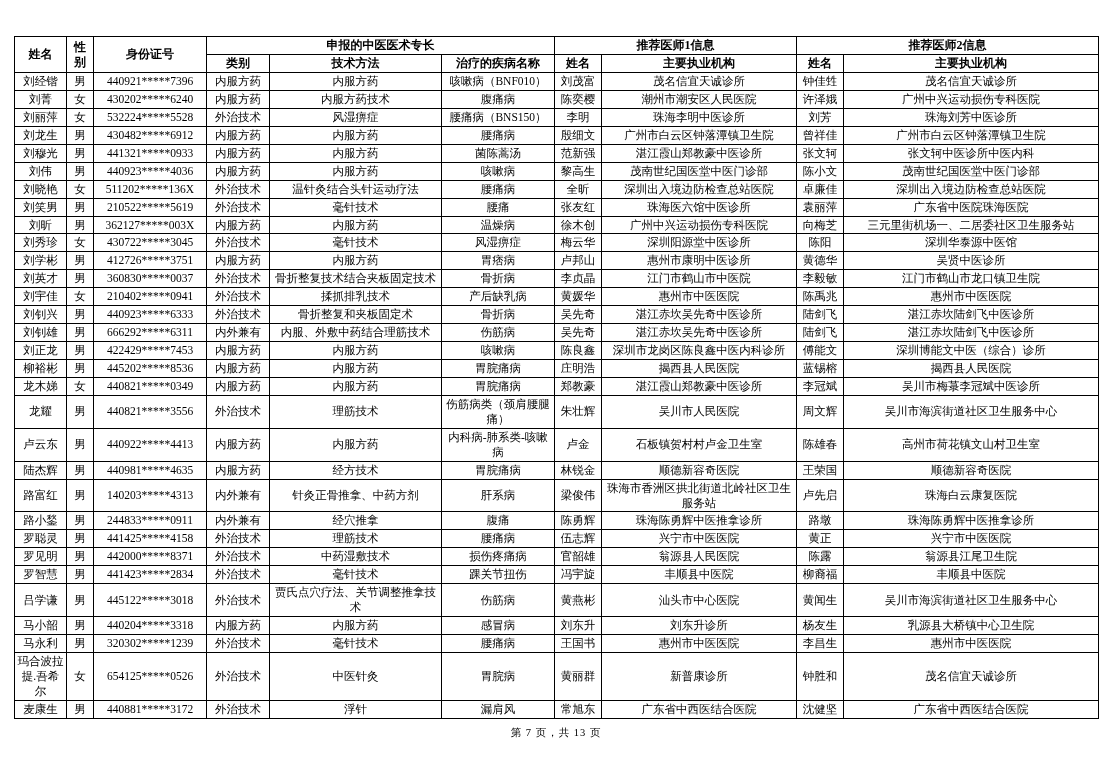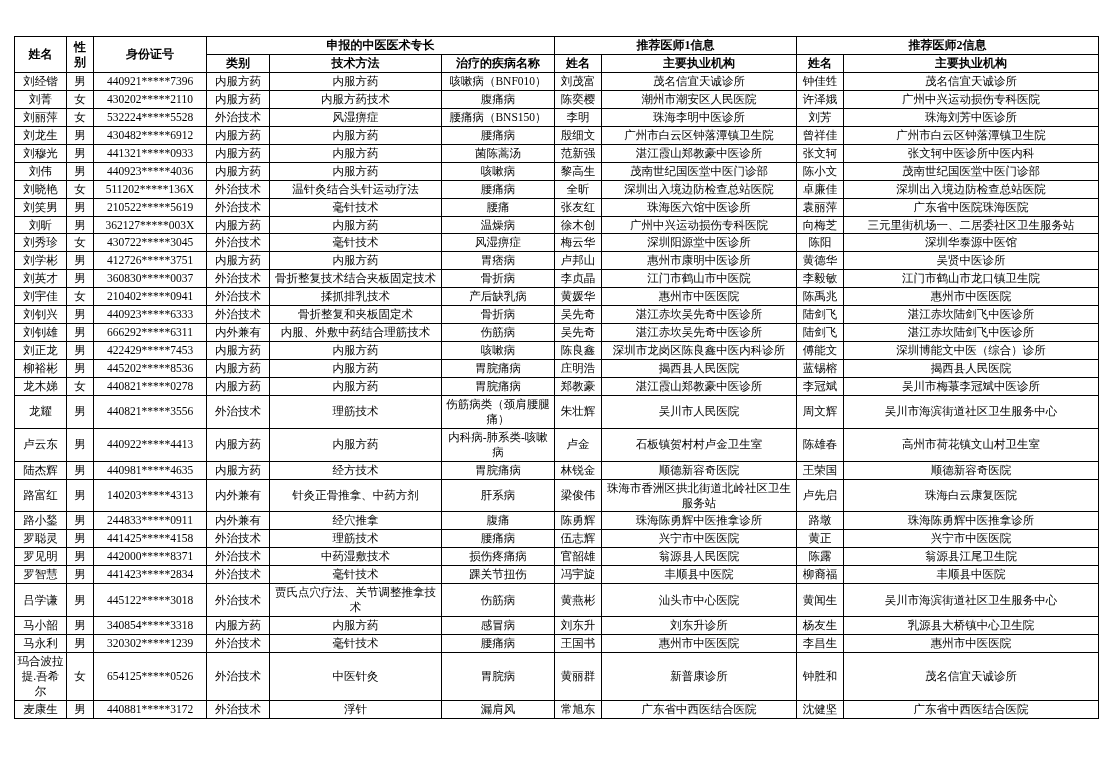--- a/index.html
+++ b/index.html
@@ -95,21 +95,21 @@
           <td>内服方药</td>
           <td>咳嗽病（BNF010）</td>
           <td>刘茂富</td>
           <td>茂名信宜天诚诊所</td>
           <td>钟佳甡</td>
           <td>茂名信宜天诚诊所</td>
         </tr>
         <tr>
           <td>刘菁</td>
           <td>女</td>
-          <td>430202*****2110</td>
+          <td>430202*****6240</td>
           <td>内服方药</td>
           <td>内服方药技术</td>
           <td>腹痛病</td>
           <td>陈奕樱</td>
           <td>潮州市潮安区人民医院</td>
           <td>许泽娥</td>
           <td>广州中兴运动损伤专科医院</td>
         </tr>
         <tr>
           <td>刘丽萍</td>
@@ -287,21 +287,21 @@
           <td>内服方药</td>
           <td>胃脘痛病</td>
           <td>庄明浩</td>
           <td>揭西县人民医院</td>
           <td>蓝锡榕</td>
           <td>揭西县人民医院</td>
         </tr>
         <tr>
           <td>龙木娣</td>
           <td>女</td>
-          <td>440821*****0278</td>
+          <td>440821*****0349</td>
           <td>内服方药</td>
           <td>内服方药</td>
           <td>胃脘痛病</td>
           <td>郑教豪</td>
           <td>湛江霞山郑教豪中医诊所</td>
           <td>李冠斌</td>
           <td>吴川市梅菉李冠斌中医诊所</td>
         </tr>
         <tr>
           <td>龙耀</td>
@@ -407,21 +407,21 @@
           <td>贾氏点穴疗法、关节调整推拿技术</td>
           <td>伤筋病</td>
           <td>黄燕彬</td>
           <td>汕头市中心医院</td>
           <td>黄闻生</td>
           <td>吴川市海滨街道社区卫生服务中心</td>
         </tr>
         <tr>
           <td>马小韶</td>
           <td>男</td>
-          <td>340854*****3318</td>
+          <td>440204*****3318</td>
           <td>内服方药</td>
           <td>内服方药</td>
           <td>感冒病</td>
           <td>刘东升</td>
           <td>刘东升诊所</td>
           <td>杨友生</td>
           <td>乳源县大桥镇中心卫生院</td>
         </tr>
         <tr>
           <td>马永利</td>
@@ -454,13 +454,14 @@
           <td>外治技术</td>
           <td>浮针</td>
           <td>漏肩风</td>
           <td>常旭东</td>
           <td>广东省中西医结合医院</td>
           <td>沈健坚</td>
           <td>广东省中西医结合医院</td>
         </tr>
       </tbody>
   </table>
+  <div class="footer">第 7 页，共 13 页</div>
 </div>
 
 </body></html>

